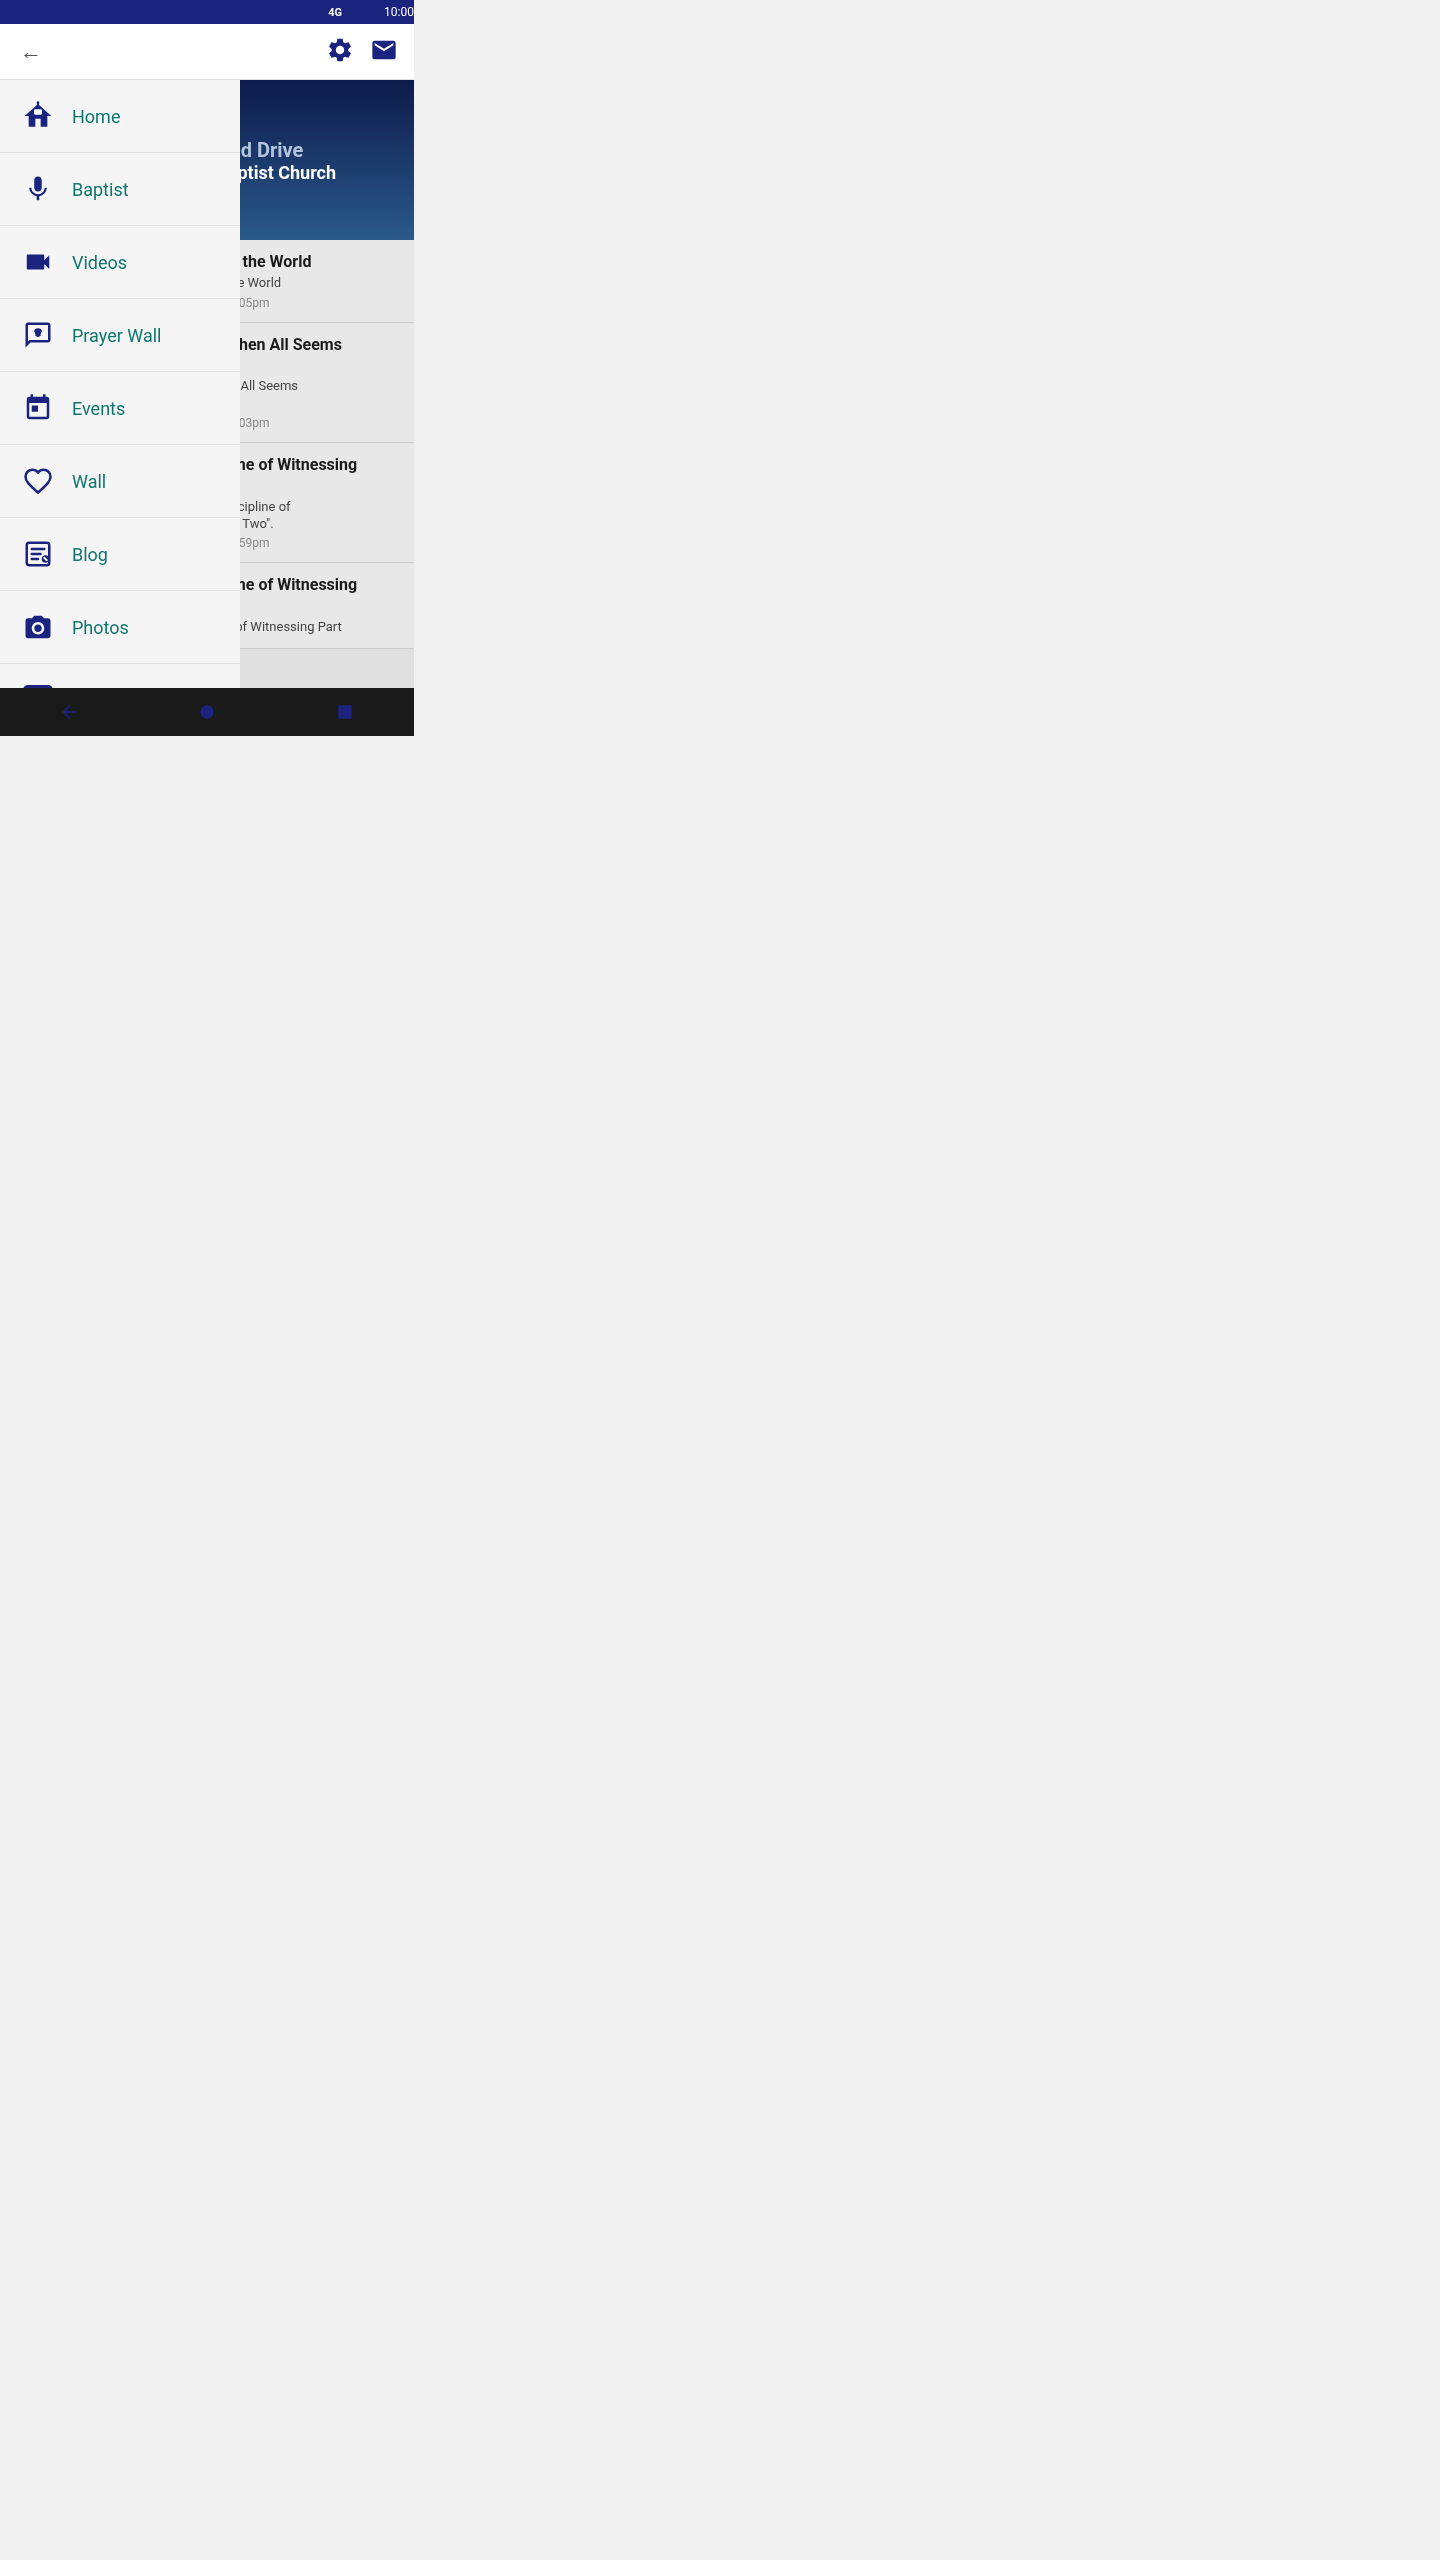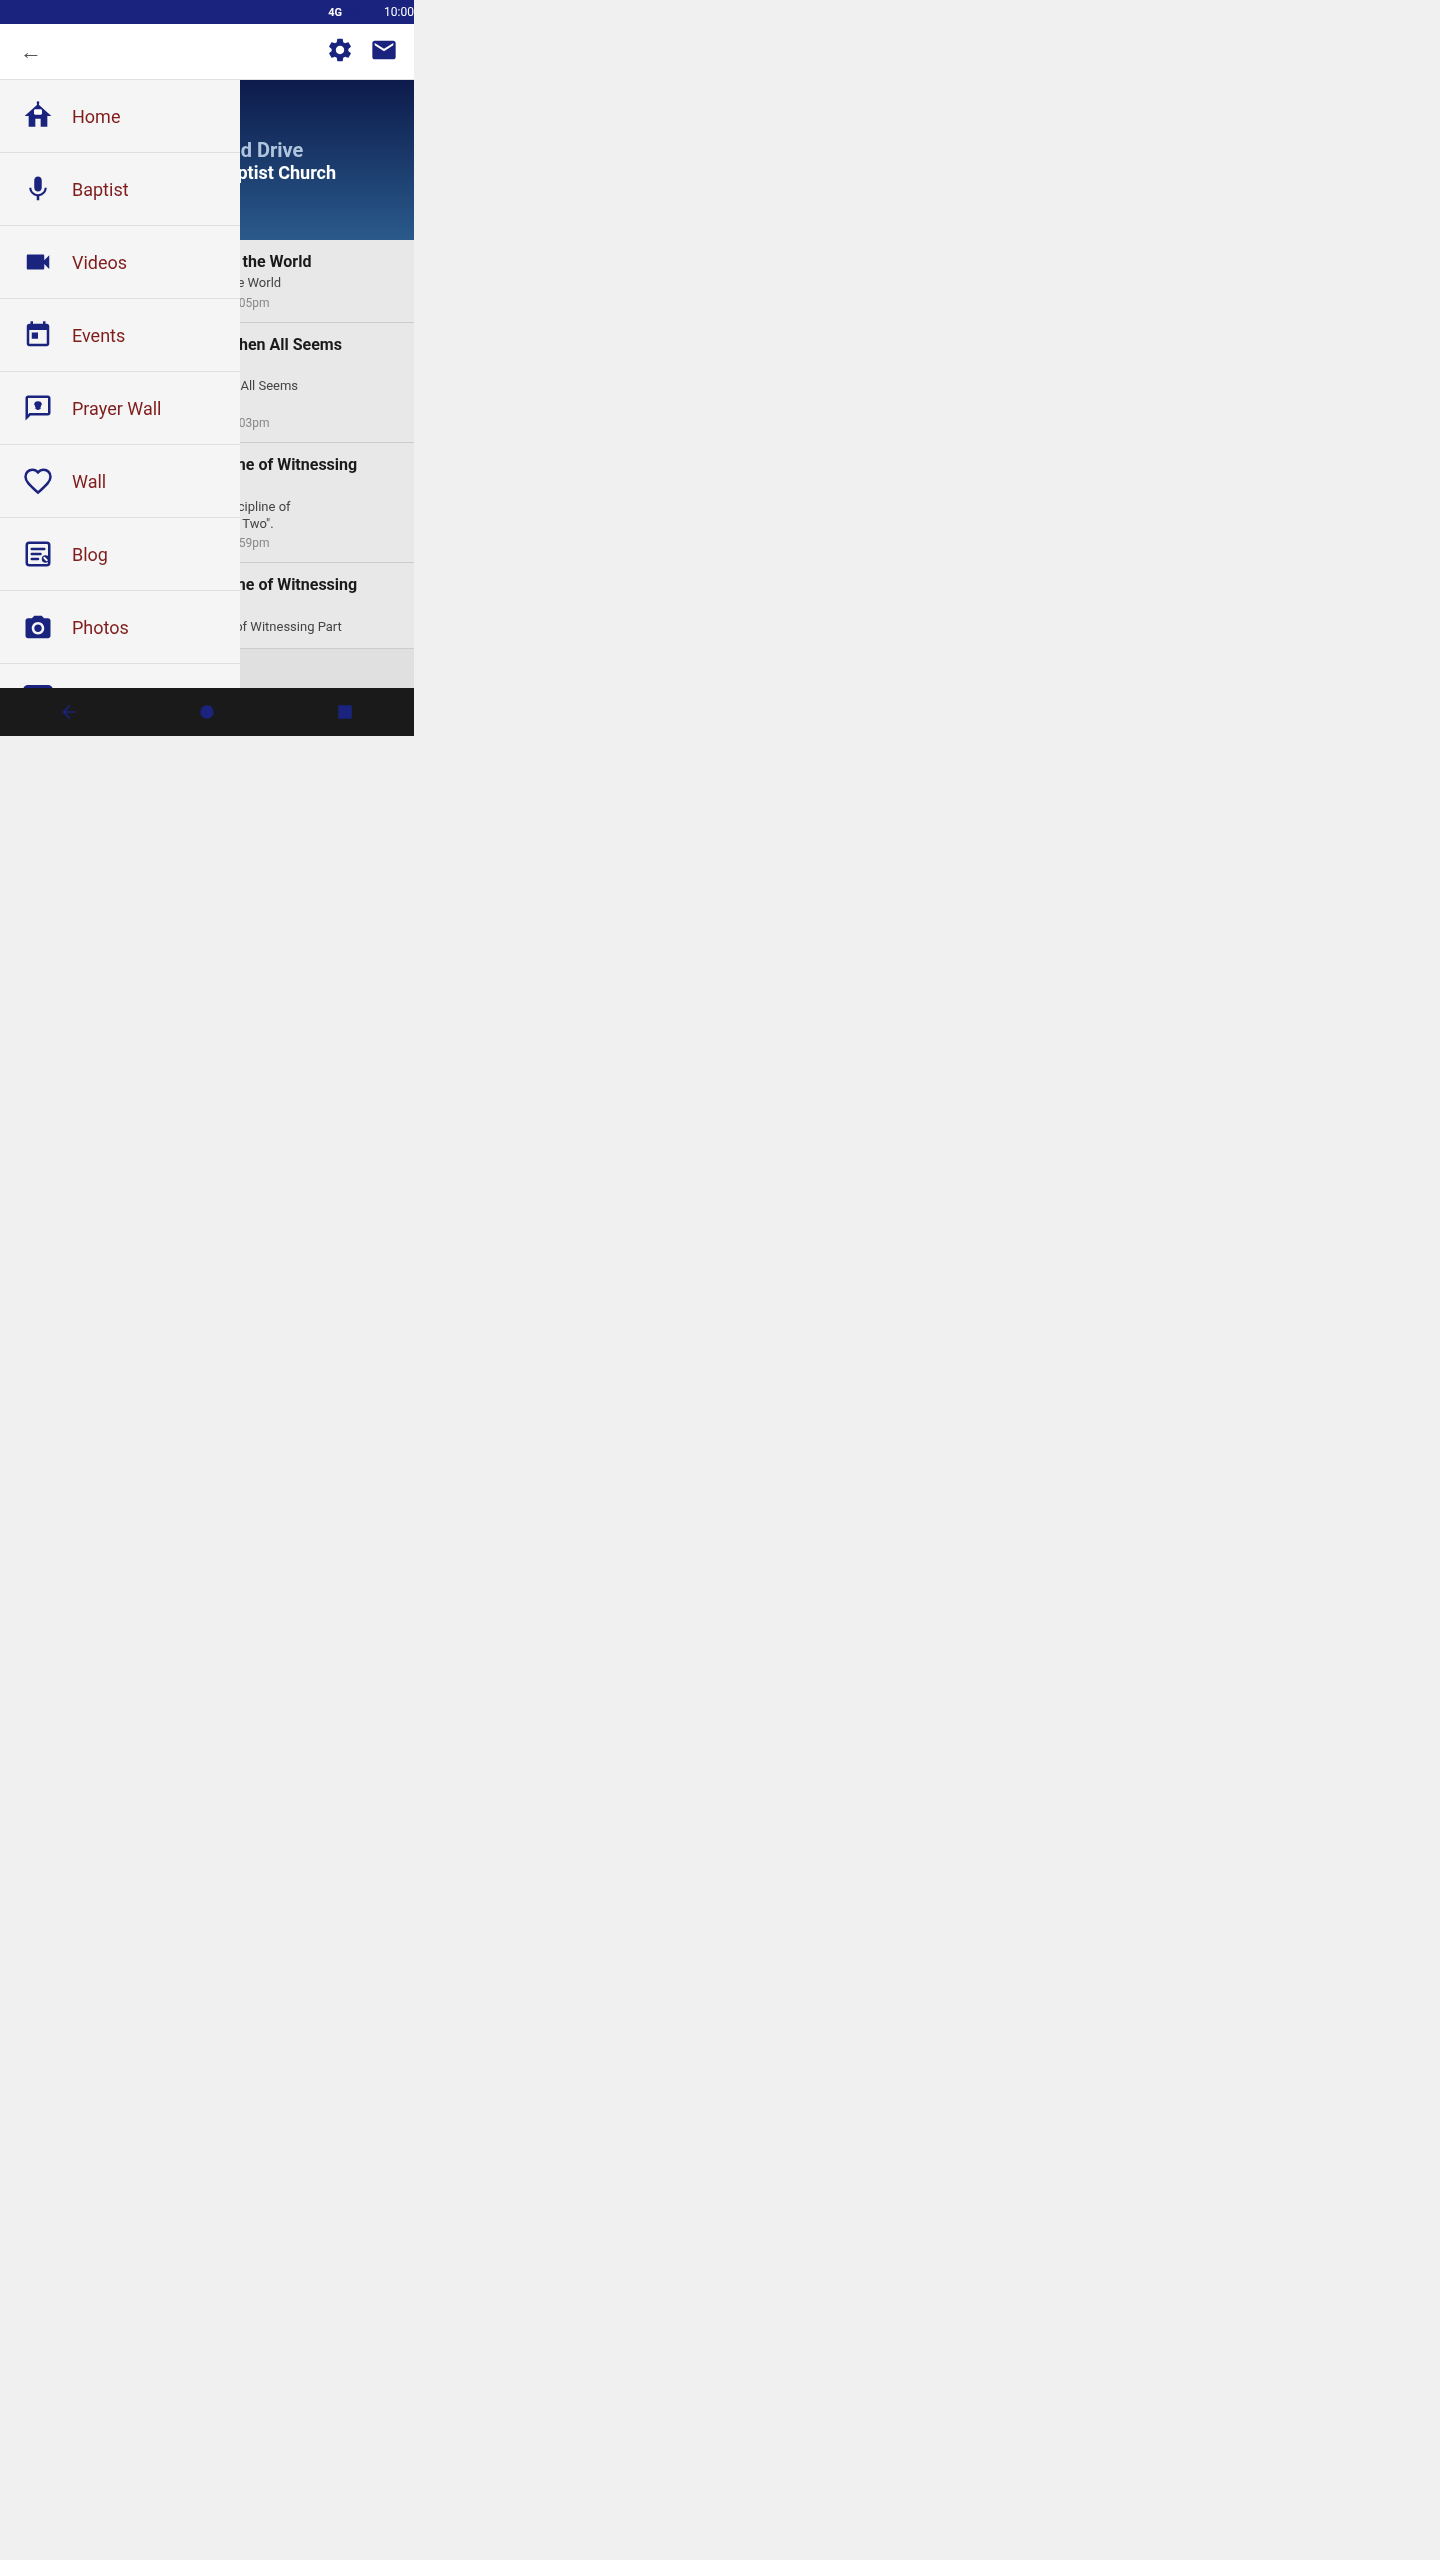--- a/index.html
+++ b/index.html
@@ -147,21 +147,21 @@
       display: flex;
       align-items: center;
       justify-content: center;
       margin-right: 16px;
       color: #1a237e;
       flex-shrink: 0;
     }
 
     .sidebar-item-label {
       font-size: 18px;
-      color: #7f1d1d;
+      color: #0f766e;
       font-weight: 400;
     }
 
     
     .bottom-nav {
       position: absolute;
       bottom: 0;
       width: 100%;
       height: 48px;
       background: #1a1a1a;
@@ -276,35 +276,35 @@
         <svg width="30" height="30" viewBox="0 0 24 24">
           <path d="M17 10.5V7c0-.55-.45-1-1-1H4c-.55 0-1 .45-1 1v10c0 .55.45 1 1 1h12c.55 0 1-.45 1-1v-3.5l4 4v-11l-4 4z"></path>
         </svg>
       </div>
       <span class="sidebar-item-label">Videos</span>
     </div>
 
     <div class="sidebar-item">
       <div class="sidebar-item-icon">
         <svg width="30" height="30" viewBox="0 0 24 24">
-          <path d="M19 3h-1V1h-2v2H8V1H6v2H5c-1.11 0-1.99.9-1.99 2L3 19c0 1.1.89 2 2 2h14c1.1 0 2-.9 2-2V5c0-1.1-.9-2-2-2zm0 16H5V8h14v11zM7 10h5v5H7z"></path>
-        </svg>
-      </div>
-      <span class="sidebar-item-label">Events</span>
-    </div>
-
-    <div class="sidebar-item">
-      <div class="sidebar-item-icon">
-        <svg width="30" height="30" viewBox="0 0 24 24">
           <path d="M20 2H4c-1.1 0-2 .9-2 2v18l4-4h14c1.1 0 2-.9 2-2V4c0-1.1-.9-2-2-2zm0 14H5.17L4 17.17V4h16v12z"></path>
           <path d="M12 12 l-1-2.5c0-1 0.5-1.5 1-1.5s1 0.5 1 1.5L12 12z M10 12 l2 1 l2-1" stroke="#1a237e" stroke-width="1.2" fill="none"></path>
           <path d="M9 9 c0-1.5 1-2.5 3-2.5 s3 1 3 2.5 l-1.5 3.5 L12 13.5 L10.5 12.5 Z" fill="#1a237e"></path>
         </svg>
       </div>
       <span class="sidebar-item-label">Prayer Wall</span>
+    </div>
+
+    <div class="sidebar-item">
+      <div class="sidebar-item-icon">
+        <svg width="30" height="30" viewBox="0 0 24 24">
+          <path d="M19 3h-1V1h-2v2H8V1H6v2H5c-1.11 0-1.99.9-1.99 2L3 19c0 1.1.89 2 2 2h14c1.1 0 2-.9 2-2V5c0-1.1-.9-2-2-2zm0 16H5V8h14v11zM7 10h5v5H7z"></path>
+        </svg>
+      </div>
+      <span class="sidebar-item-label">Events</span>
     </div>
 
     <div class="sidebar-item">
       <div class="sidebar-item-icon">
         <svg width="30" height="30" viewBox="0 0 24 24">
           <path d="M12 21.35l-1.45-1.32C5.4 15.36 2 12.28 2 8.5 2 5.42 4.42 3 7.5 3c1.74 0 3.41.81 4.5 2.09C13.09 3.81 14.76 3 16.5 3 19.58 3 22 5.42 22 8.5c0 3.78-3.4 6.86-8.55 11.54L12 21.35z" fill="none" stroke="#1a237e" stroke-width="2"></path>
         </svg>
       </div>
       <span class="sidebar-item-label">Wall</span>
     </div>

